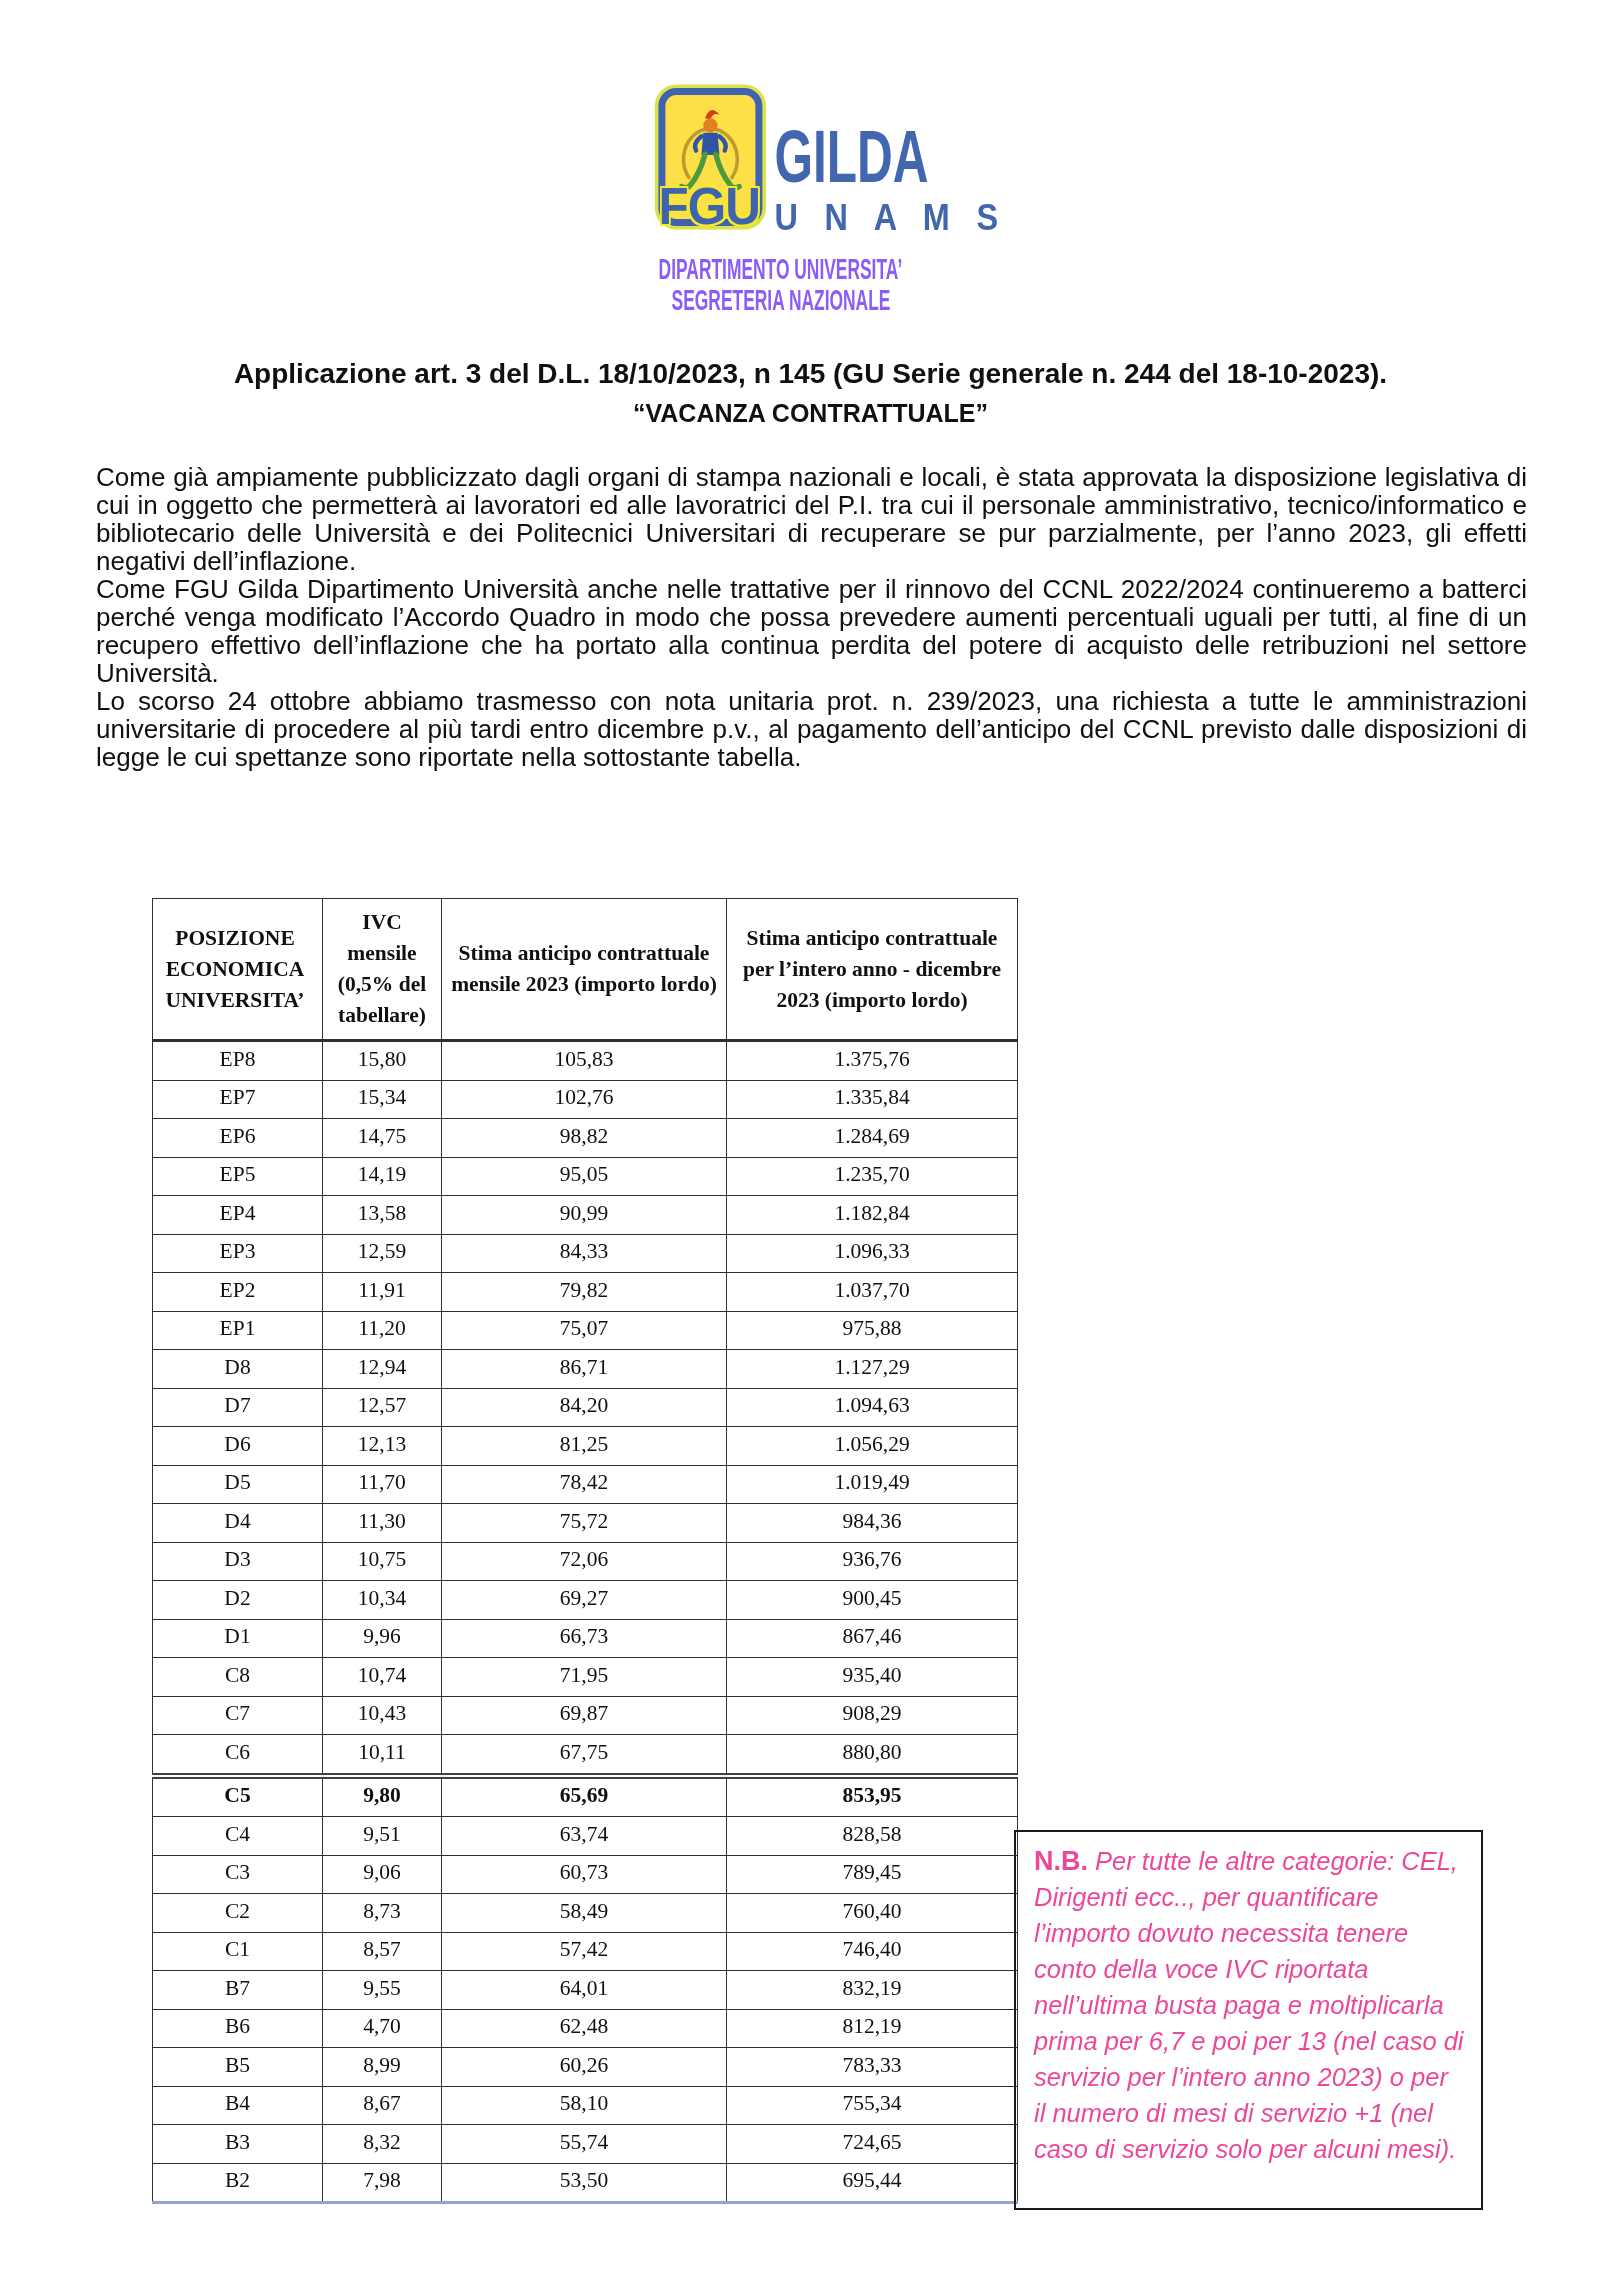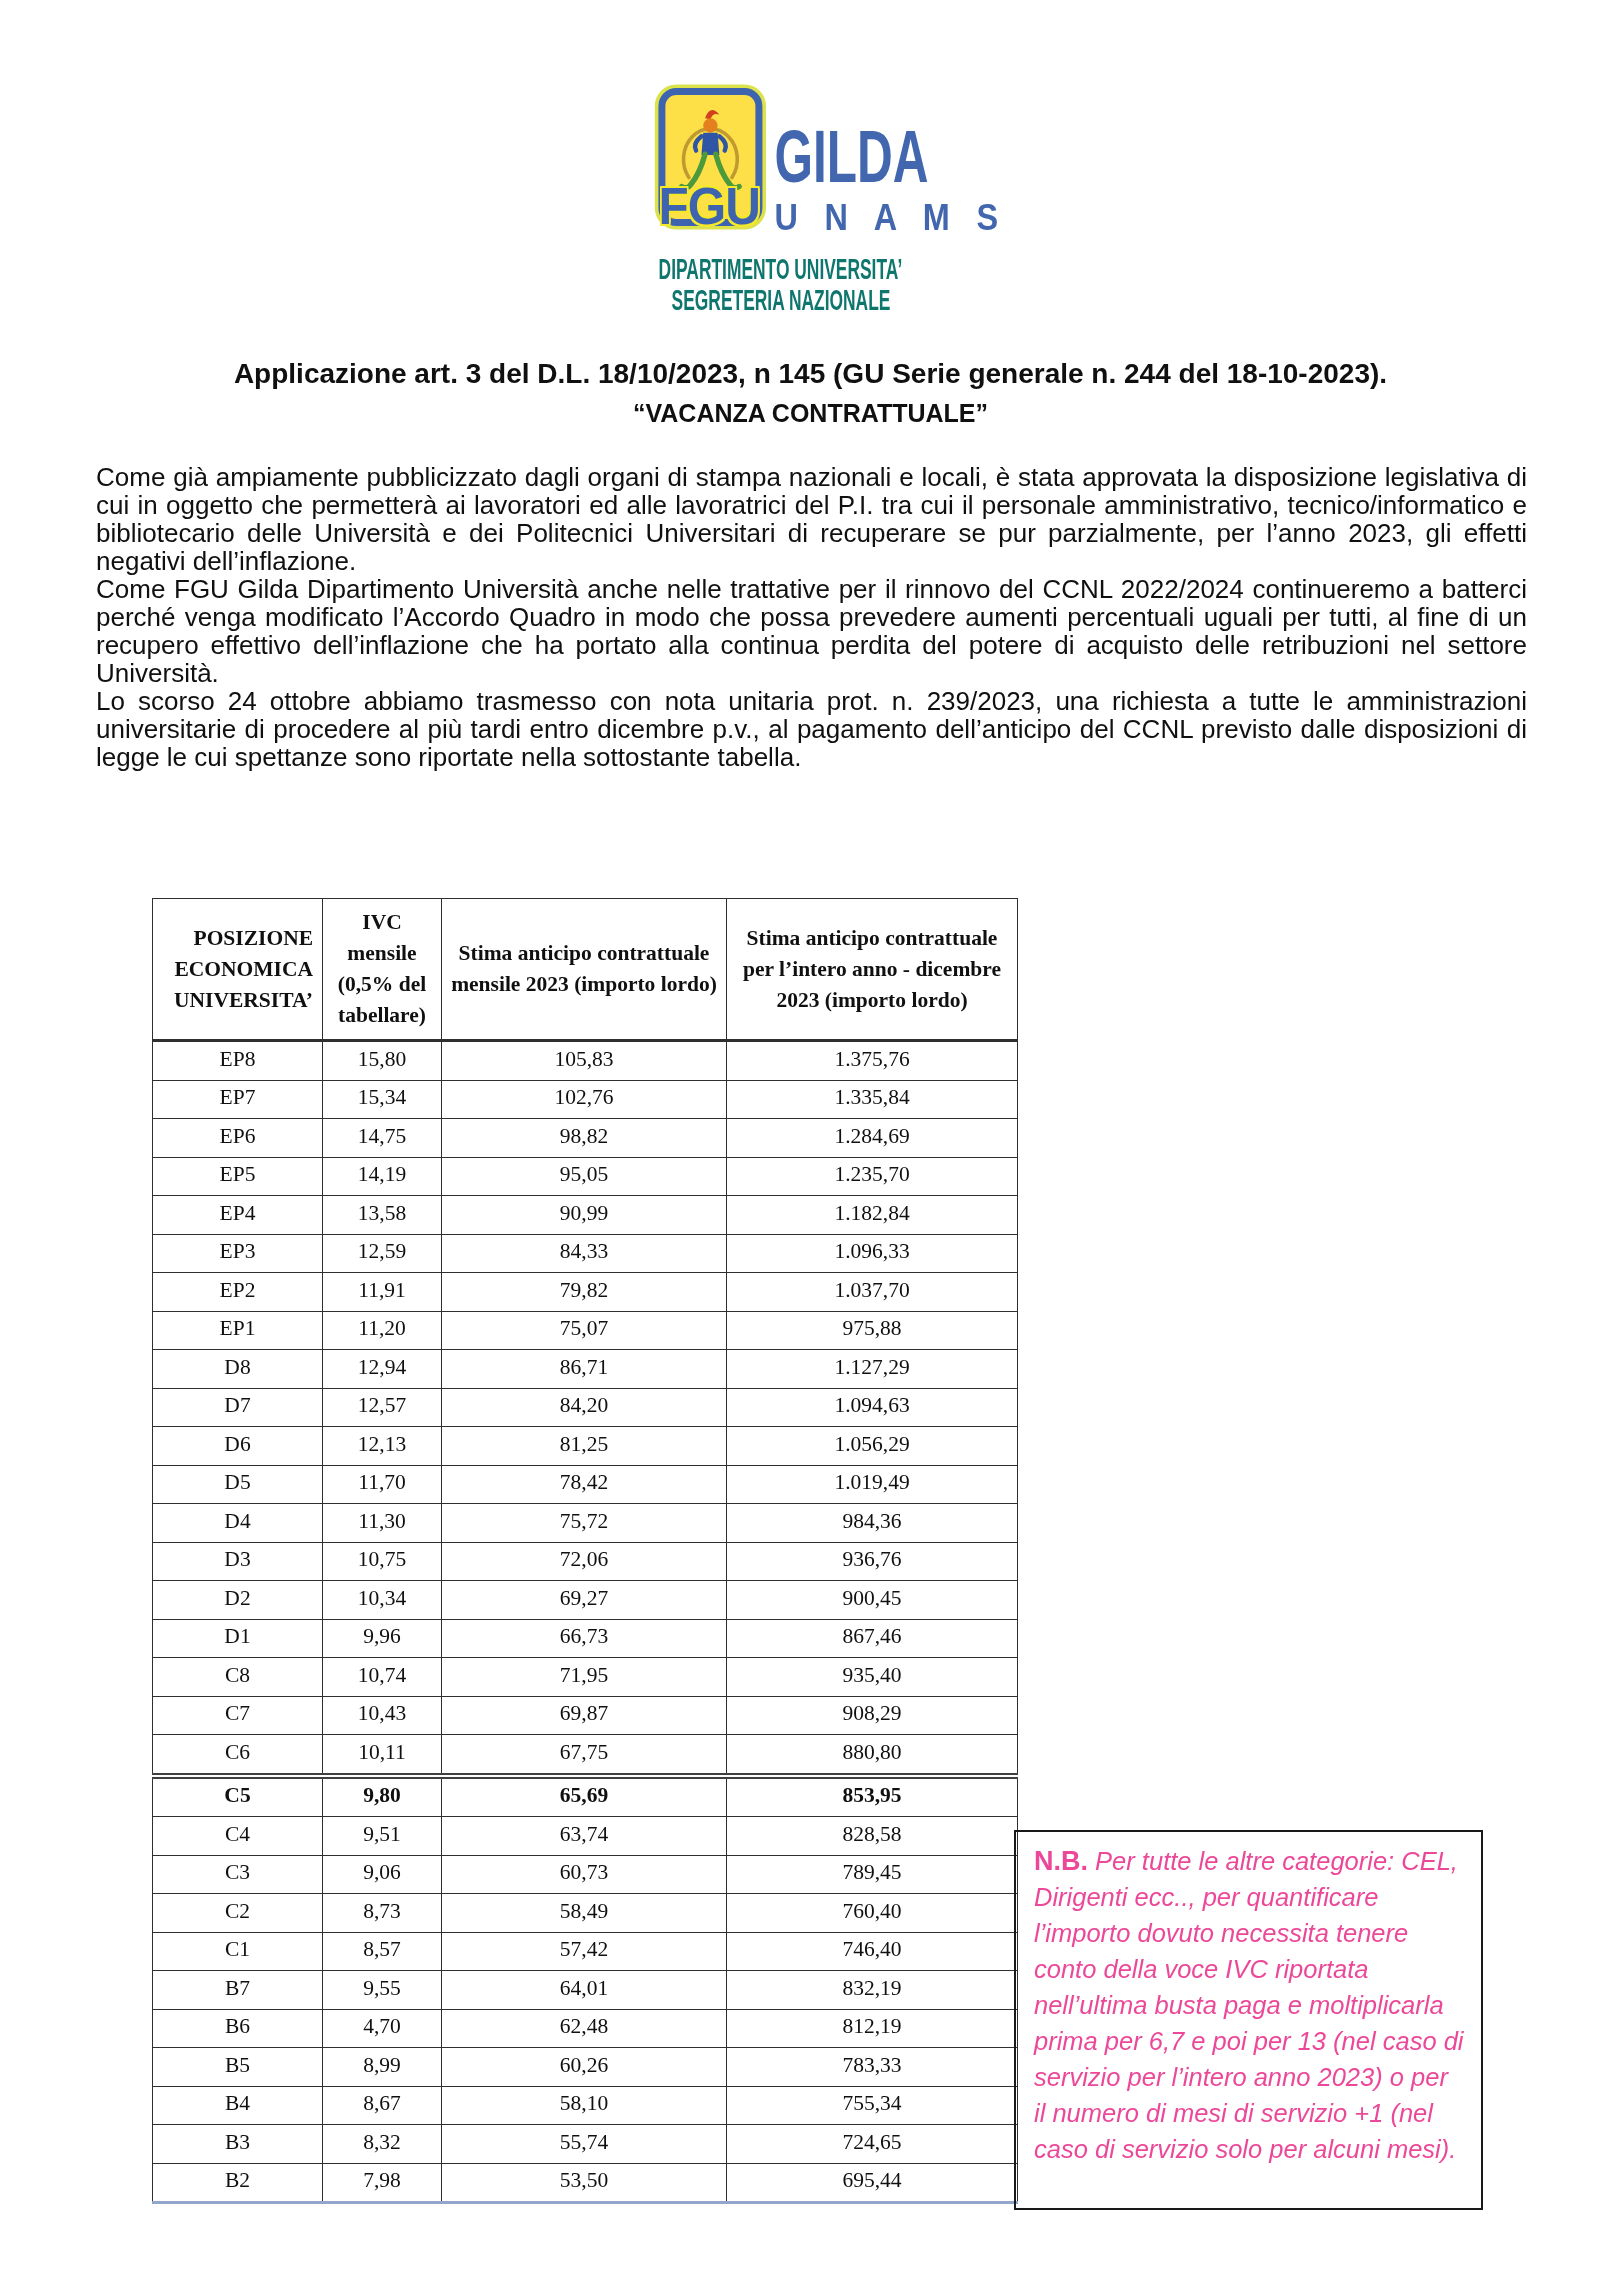--- a/index.html
+++ b/index.html
@@ -24,21 +24,21 @@
     text-shadow:1.8px 0 #f6e929,-1.8px 0 #f6e929,0 1.8px #f6e929,0 -1.8px #f6e929,
                 1.8px 1.8px #f6e929,-1.8px -1.8px #f6e929,1.8px -1.8px #f6e929,-1.8px 1.8px #f6e929;
   }
   .brand { display:flex; flex-direction:column; padding-top:38px; width:161px; }
   .brand-main { font-size:75px; font-weight:600; color:#4267ae; line-height:0.82;
                 transform:scaleX(0.66); transform-origin:left top; white-space:nowrap; }
   .brand-sub  { font-size:36px; font-weight:600; color:#4267ae; letter-spacing:9.9px;
                 transform:scaleX(0.9); transform-origin:left top; margin-top:9px;
                 white-space:nowrap; }
   .dept { margin-top:14.3px; display:flex; flex-direction:column; align-items:center;
-          color:#0f766e; font-weight:bold; }
+          color:#8b5cf6; font-weight:bold; }
   .dept span { display:inline-block; font-size:30px; line-height:31px;
                transform:scaleX(0.58); white-space:nowrap; }
 
   
   .h1,.h2,.h3 { position:absolute; left:0; width:100%; text-align:center;
                 font-weight:bold; line-height:1.1; }
   .h1 { top:317px; font-size:32px; }
   .h2 { top:359px; font-size:28px; }
   .h3 { top:400px; font-size:25px; }
 
@@ -54,21 +54,21 @@
   .main-table col.c1 { width:170px; }
   .main-table col.c2 { width:119px; }
   .main-table col.c3 { width:285px; }
   .main-table col.c4 { width:291px; }
   .main-table th, .main-table td { border:1.8px solid #2f2f2f; }
   .main-table thead th {
     font-weight:bold; font-size:21.5px; line-height:31px; white-space:pre-line;
     height:140px; vertical-align:middle; padding:0 9px; text-align:center;
     border-bottom-width:3.6px;
   }
-  .main-table thead th.first { text-align:right; padding-left:4px; }
+  .main-table thead th.first { text-align:center; padding-left:4px; }
   .main-table tbody td {
     height:32px; font-size:21.5px; text-align:center; vertical-align:top;
     padding-top:4.5px; line-height:25px;
   }
   .main-table tr.seg-break td { border-top:6.3px double #3f3f3f;font-weight:bold; }
   .main-table tbody tr:last-child td { border-bottom:3.6px solid #93a6c9; }
 
   
   .nb-box { position:absolute; left:1014px; top:1830px; width:469px; height:380px;
             box-sizing:border-box; border:2.7px solid #191919; padding:10.7px 16px 0 18px;

